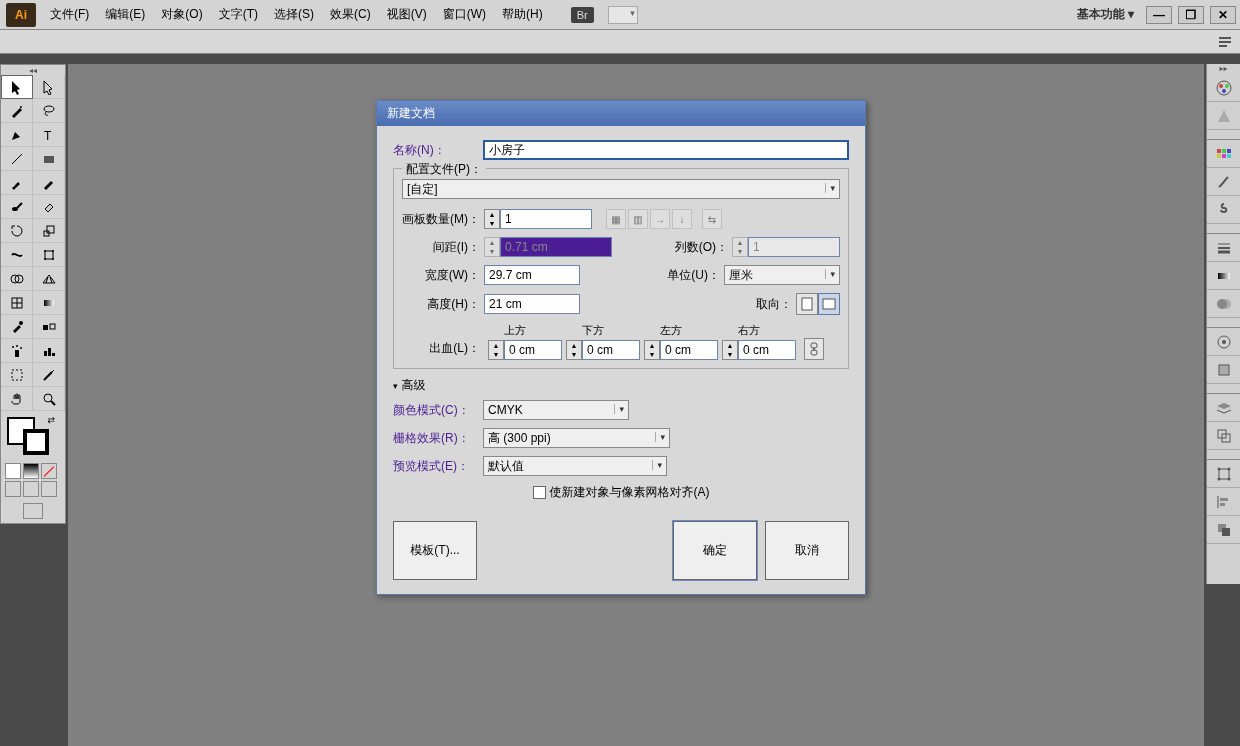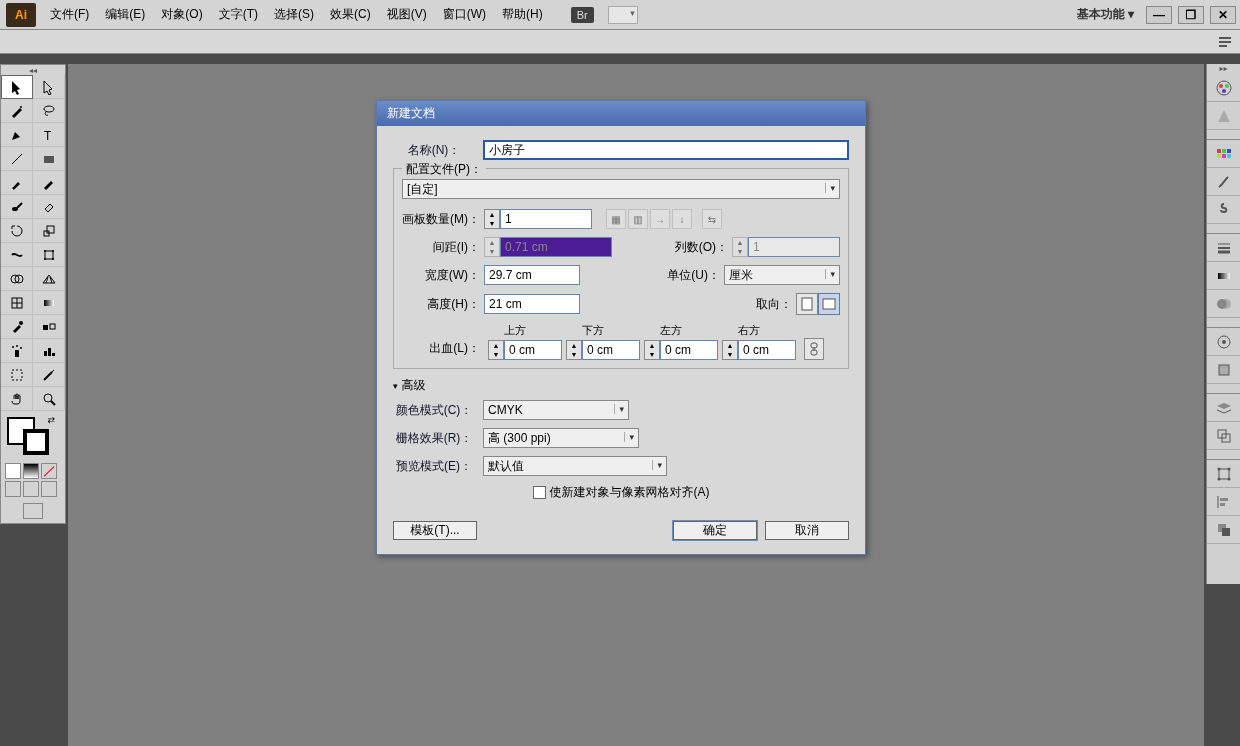--- a/index.html
+++ b/index.html
@@ -47,21 +47,21 @@
 .rc-sep{ height:10px; border-bottom:1px solid #888;}
 
 
 .canvas { position: absolute; left: 68px; right: 36px; top: 64px; bottom: 0; background: #808080; }
 
 
 .dialog { position: absolute; left: 376px; top: 100px; width: 490px; background: #d8d8d8; border: 1px solid #5a7aaa; box-shadow: 2px 2px 6px rgba(0,0,0,0.4); }
 .dlg-title { background: linear-gradient(#6a8cc8, #4a6cb0); color: #fff; padding: 4px 10px; font-size: 12px; }
 .dlg-body { padding: 14px 16px 10px 16px; }
 .row { display: flex; align-items: center; margin-bottom: 8px; }
-.lbl { width: 90px; text-align: center; padding-right: 8px; color: #0f172a; }
+.lbl { width: 90px; text-align: left; padding-right: 8px; color: #4c1d95; }
 .lbl-sm{ text-align:right; padding-right:4px; color:#000;}
 .lbl-dis{ color:#000000; text-align:right; padding-right:4px;}
 .txt { border: 1px solid #6a86b0; background: #fff; padding: 2px 4px; height: 20px; }
 .dd { border: 1px solid #888; background: #efefef; height: 20px; display:flex; align-items:center; padding:0 4px; position:relative;}
 .dd::after{content:"▾"; position:absolute; right:4px; top:3px; font-size:9px; color:#333; border-left:1px solid #aaa; padding-left:4px;}
 .spin { display:flex; }
 .spin-btns{ width:16px; display:flex; flex-direction:column; border:1px solid #888;}
 .spin-btns div{flex:1; background:#e4e4e4; font-size:7px; display:flex; align-items:center; justify-content:center;}
 .fieldset{border:1px solid #aaa; position:relative; padding:10px 8px 8px 8px; margin-bottom:8px;}
 .legend{position:absolute; top:-8px; left:8px; background:#d8d8d8; padding:0 4px; font-size:11px;}
@@ -70,21 +70,21 @@
 .iconbtn.dis{opacity:.5;}
 .bleed-row{display:flex; align-items:flex-end; gap:4px;}
 .bleed-col{display:flex; flex-direction:column; align-items:flex-start;}
 .bleed-col .hdr{font-size:11px; margin-bottom:2px; padding-left:16px;}
 .link-btn{ width:20px; height:22px; border:1px solid #888; background:#e6e6e6; display:flex; align-items:center; justify-content:center; margin-left:4px;}
 .adv-row{display:flex; align-items:center; gap:4px; margin:6px 0;}
 .adv-row::before{content:"▾"; font-size:9px;}
 .chk-row{display:flex; align-items:center; justify-content:center; margin-top:6px;}
 .chk{ width:13px; height:13px; border:1px solid #666; background:#fff; margin-right:4px;}
 .btn-row{display:flex; gap:8px; padding:10px 16px 14px 16px;}
-.btn{ border:1px solid #666; background:#efefef; padding:0 0; width:84px; text-align:center;}
+.btn{ border:1px solid #666; background:#efefef; padding:20px 0; width:84px; text-align:center;}
 .btn.primary{box-shadow:0 0 0 1px #6a8cc8;}
 .orient-btn{width:22px;height:22px;border:1px solid #888;background:#e6e6e6;display:flex;align-items:center;justify-content:center;}
 .orient-btn.sel{background:#c8d4e8;border-color:#5a7aaa;}
 </style>
 </head>
 <body>
 
 <div class="menubar">
   <div class="app-logo">Ai</div>
   <div class="menu-item">文件(F)</div>
@@ -563,21 +563,21 @@
       </div>
 
     <div class="row">
       <div class="lbl">颜色模式(C)：</div>
       <div class="dd" style="width:146px">
           <span>CMYK</span>
         </div>
     </div>
     <div class="row">
       <div class="lbl">栅格效果(R)：</div>
-      <div class="dd" style="width:156px">
+      <div class="dd" style="width:187px">
           <span>高 (300 ppi)</span>
         </div>
     </div>
     <div class="row">
       <div class="lbl">预览模式(E)：</div>
       <div class="dd" style="width:184px">
           <span>默认值</span>
         </div>
     </div>
     <div class="chk-row">

